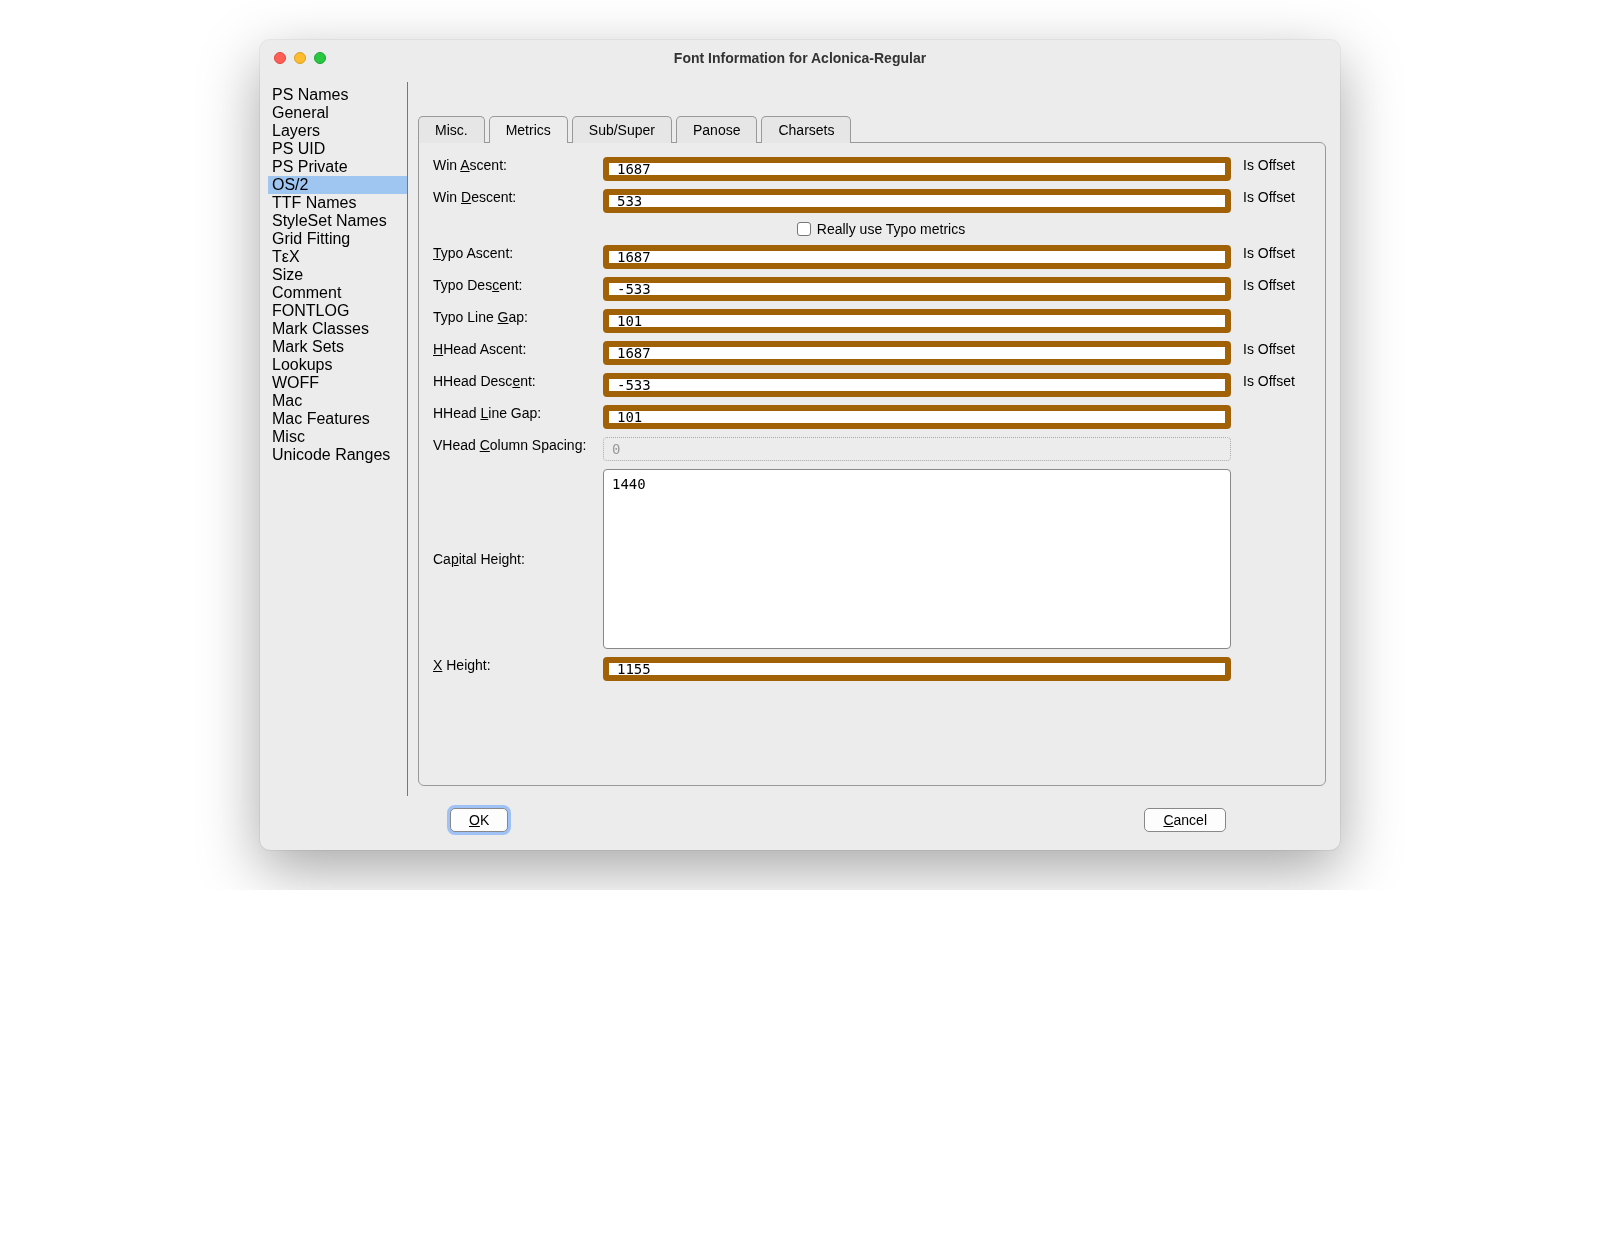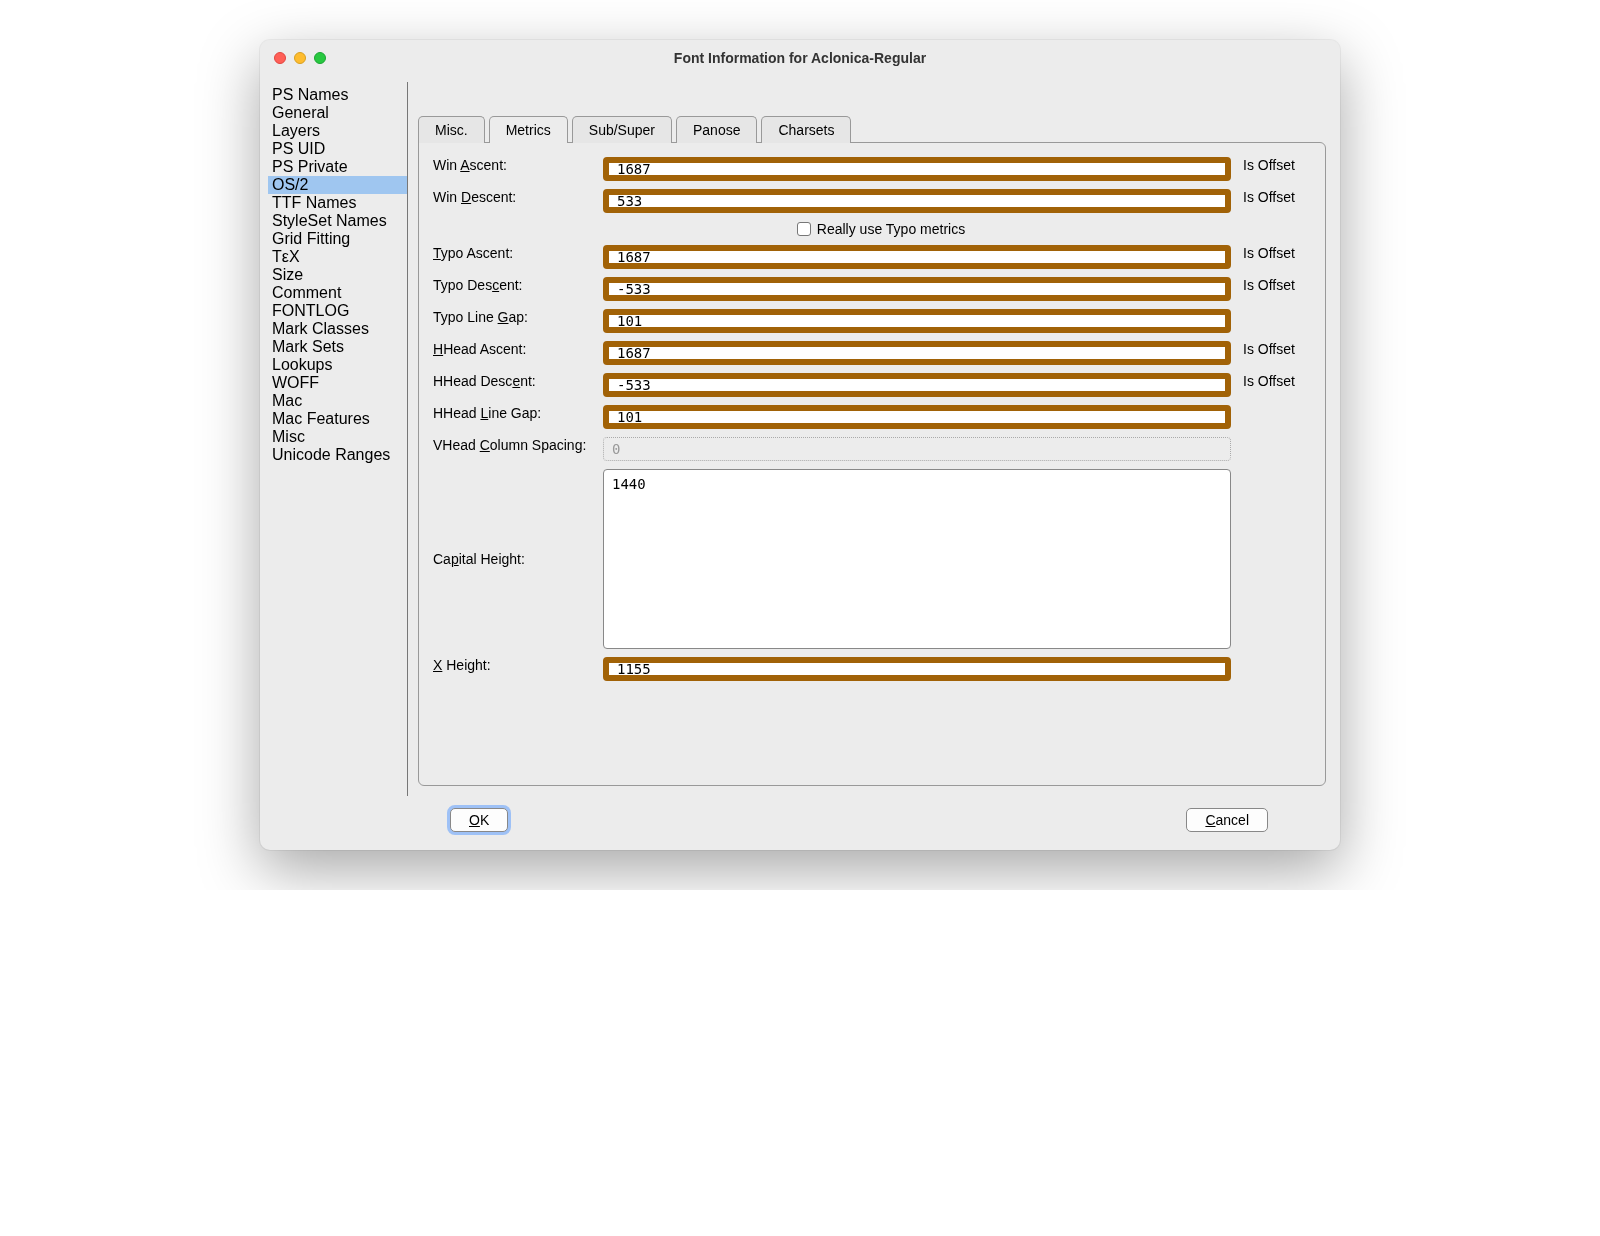--- a/index.html
+++ b/index.html
@@ -155,21 +155,21 @@
     gap:6px;
     justify-content:center;
   }
   .checkbox {
     width:14px;height:14px;border:1px solid #777;border-radius:3px;background:#fff;
   }
   .under { text-decoration: underline; text-decoration-thickness:1px;}
   .buttons {
     display:flex;
     justify-content: space-between;
-    padding: 12px 72px 18px 190px;
+    padding: 12px 114px 18px 190px;
   }
   .btn {
     border:1px solid #888;
     border-radius:5px;
     background:#fdfdfd;
     padding:3px 18px;
     font-size:14px;
     cursor: default;
   }
   .btn.primary {

